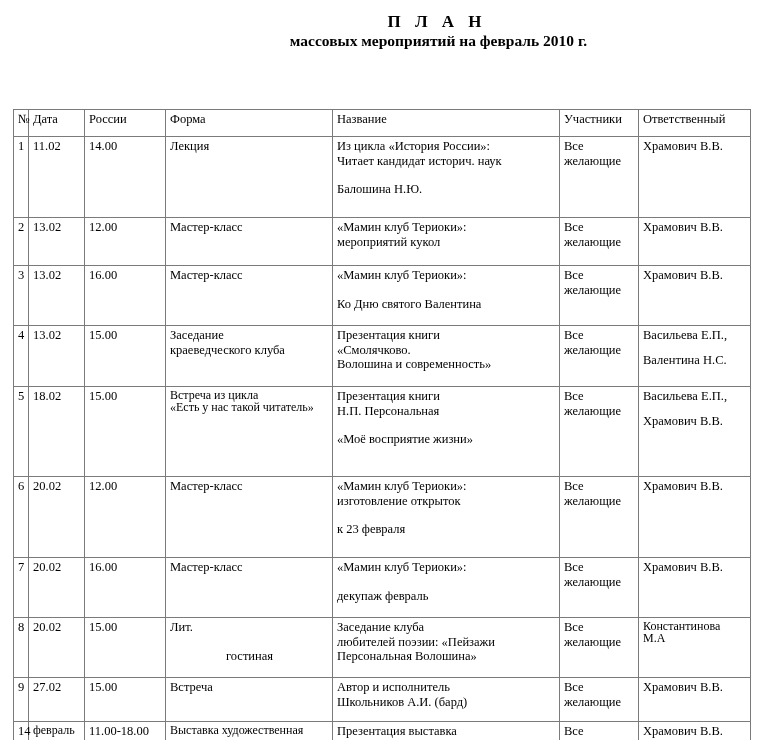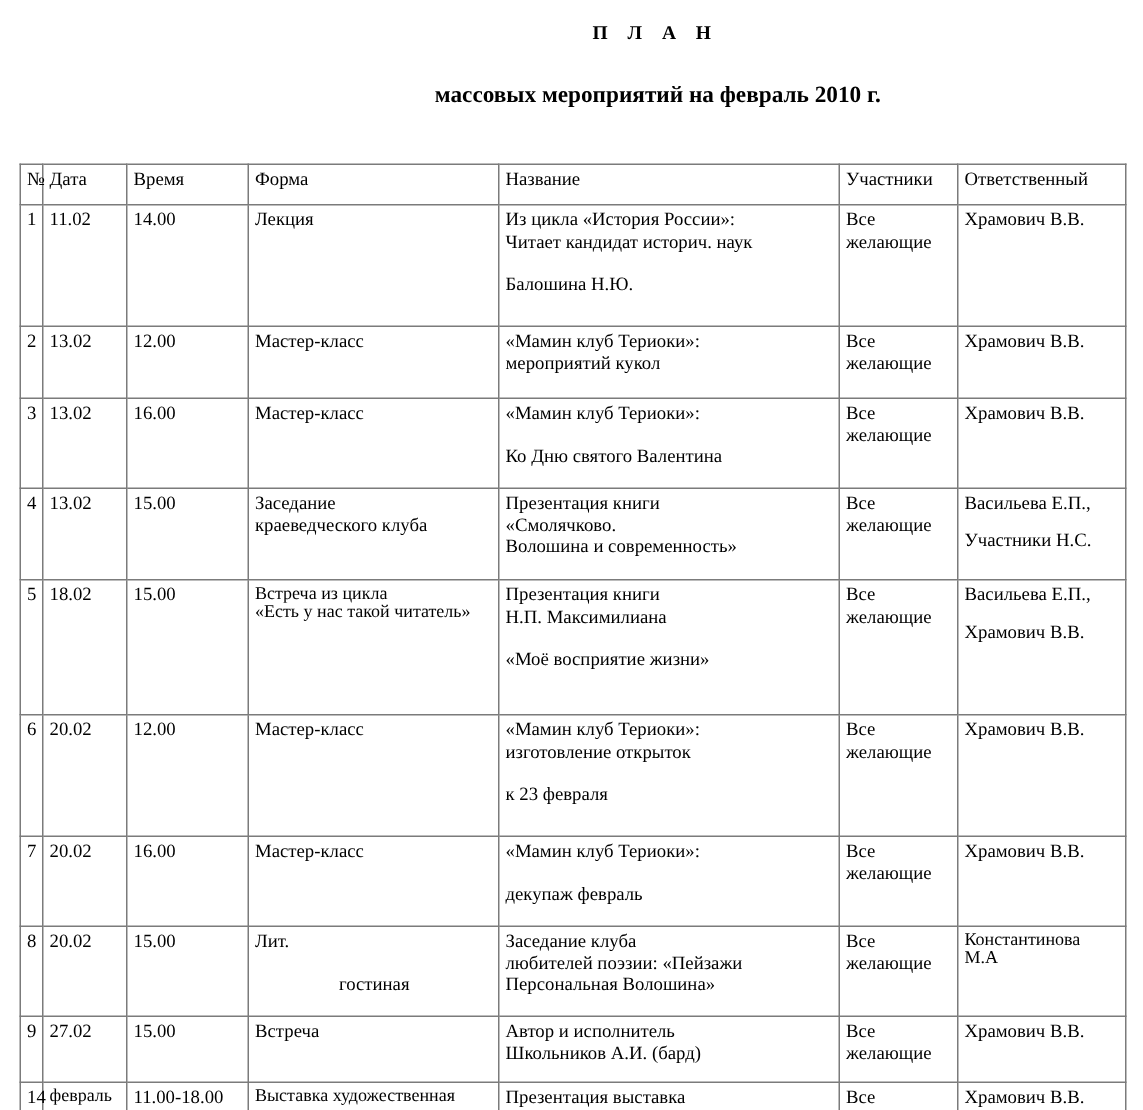--- a/index.html
+++ b/index.html
@@ -22,30 +22,29 @@
     box-sizing: border-box;
   }
 
   
   .doc-heading {
     padding-top: 12px;
     text-align: center;
   }
   .title-main {
     font-weight: bold;
-    font-size: 13px;
+    font-size: 17px;
     letter-spacing: 5px;
     line-height: 20px;
     padding-left: 112px;
   }
   .title-sub {
     font-weight: bold;
     font-size: 15.5px;
     line-height: 18px;
-    margin-top: 23px;
     padding-left: 115px;
   }
 
   
   .table-wrap {
     position: absolute;
     left: 13px;
     top: 109px;
     width: 737px;
   }
@@ -117,21 +116,21 @@
           <col class="c-time">
           <col class="c-form">
         <col class="c-name">
           <col class="c-part">
           <col class="c-resp">
       </colgroup>
       <thead>
         <tr>
           <th class="num-cell">№</th>
           <th>Дата</th>
-          <th>Время</th>
+          <th>России</th>
           <th>Форма</th>
           <th>Название</th>
           <th>Участники</th>
           <th>Ответственный</th>
         </tr>
       </thead>
       <tbody>
 
         <tr class="r1">
           <td class="num-cell">1</td>
@@ -209,35 +208,35 @@
             <span class="ln">«Смолячково.</span>
             <span class="ln">Волошина и современность»</span>
           </td>
           <td>
             <span class="ln">Все</span>
             <span class="ln">желающие</span>
           </td>
           <td>
             <span class="ln">Васильева Е.П.,</span>
             <span class="gap-sm"></span>
-            <span class="ln">Участники  Н.С.</span>
+            <span class="ln">Валентина  Н.С.</span>
           </td>
         </tr>
 
         <tr class="r5">
           <td class="num-cell">5</td>
           <td>18.02</td>
           <td>15.00</td>
           <td>
             <span class="ln small">Встреча из цикла</span>
             <span class="ln small">«Есть у нас такой читатель»</span>
           </td>
           <td>
             <span class="ln">Презентация книги</span>
-            <span class="ln">Н.П. Максимилиана</span>
+            <span class="ln">Н.П. Персональная</span>
             <span class="gap"></span>
             <span class="ln-ctr-r">«Моё  восприятие жизни»</span>
           </td>
           <td>
             <span class="ln">Все</span>
             <span class="ln">желающие</span>
           </td>
           <td>
             <span class="ln">Васильева Е.П.,</span>
             <span class="gap-sm"></span>

